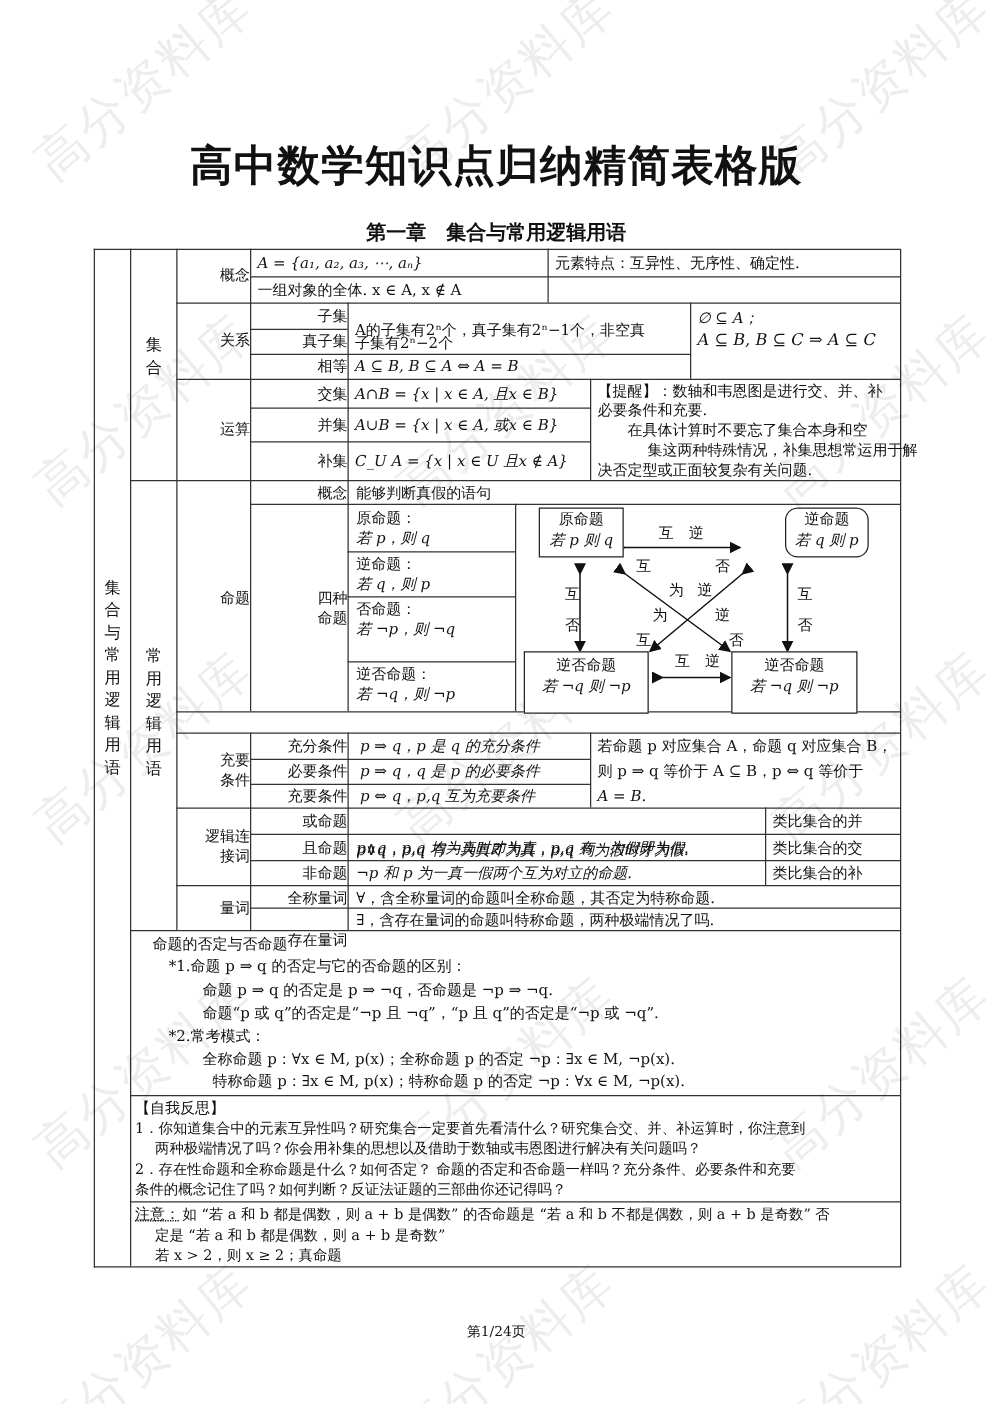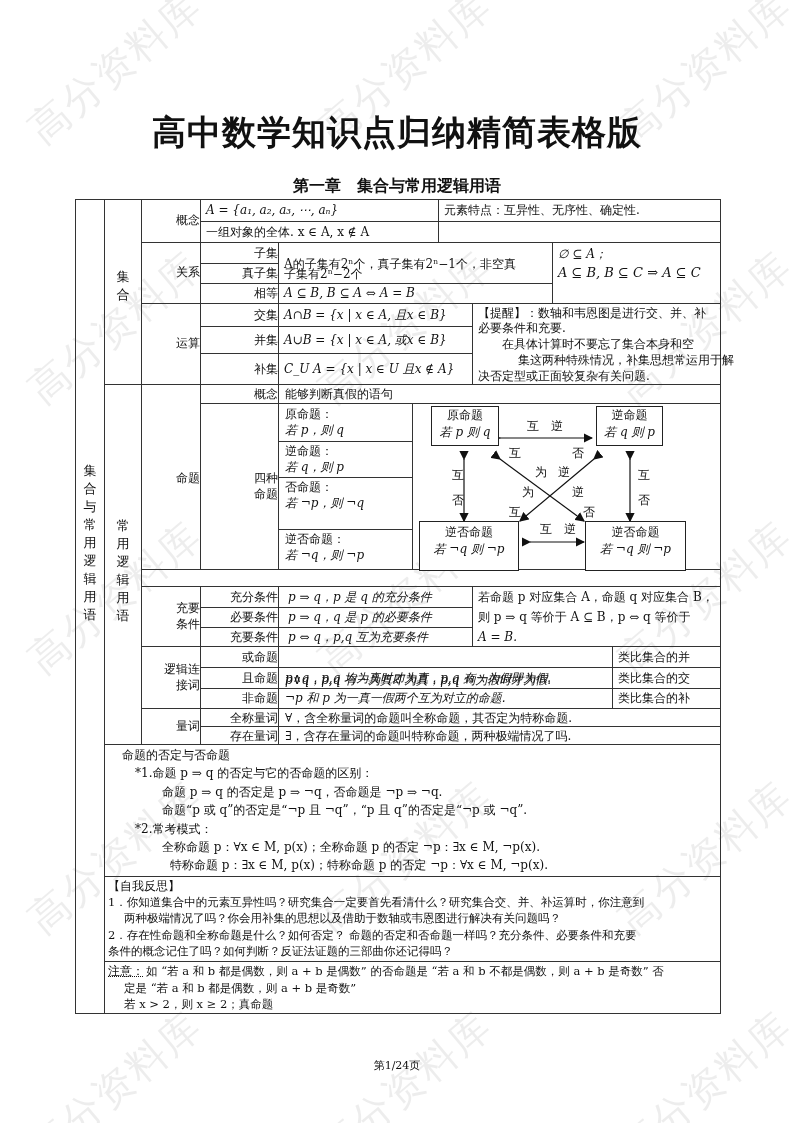--- a/index.html
+++ b/index.html
@@ -168,21 +168,21 @@
 
     <line x1="88" y1="56" x2="172" y2="118" stroke="#111" stroke-width="1.2" marker-start="url(#ah)" marker-end="url(#ah)"></line>
 
     <line x1="182" y1="56" x2="108" y2="118" stroke="#111" stroke-width="1.2" marker-start="url(#ah)" marker-end="url(#ah)"></line>
   </svg>
 
   <div class="box" style="left:431px;top:406px;width:66px;height:38px;">
     <div>原命题</div>
     <div class="math">若 p 则 q</div>
   </div>
-  <div class="box" style="left:596px;top:406px;width:65px;height:38px;">
+  <div class="box" style="left:628px;top:406px;width:65px;height:38px;border-radius:10px;">
     <div>逆命题</div>
     <div class="math">若 q 则 p</div>
   </div>
   <div class="box" style="left:419px;top:521px;width:98px;height:46px;padding-top:2px;">
     <div>逆否命题</div>
     <div class="math">若 ¬q 则 ¬p</div>
   </div>
   <div class="box" style="left:585px;top:521px;width:99px;height:46px;padding-top:2px;">
     <div>逆否命题</div>
     <div class="math">若 ¬q 则 ¬p</div>
@@ -225,21 +225,21 @@
 <div class="t c" style="left:200px;width:78px;top:690px;">非命题</div>
 <div class="t math" style="left:285px;top:672px;">p∨q，p,q 有一为真即为真，p,q 均为假时才为假.</div>
 <div class="t math" style="left:285px;top:670px;">p∧q，p,q 均为真时才为真，p,q 有一为假即为假.</div>
 <div class="t math" style="left:285px;top:690px;">¬p 和 p 为一真一假两个互为对立的命题.</div>
 <div class="t" style="left:618px;top:649px;">类比集合的并</div>
 <div class="t" style="left:618px;top:670px;">类比集合的交</div>
 <div class="t" style="left:618px;top:690px;">类比集合的补</div>
 
 <div class="t c" style="left:141px;width:59px;top:718px;">量词</div>
 <div class="t c" style="left:200px;width:78px;top:710px;">全称量词</div>
-<div class="t c" style="left:200px;width:78px;top:728px;">存在量词</div>
+<div class="t c" style="left:200px;width:78px;top:744px;">存在量词</div>
 <div class="t" style="left:285px;top:710px;">∀，含全称量词的命题叫全称命题，其否定为特称命题.</div>
 <div class="t" style="left:285px;top:728px;">∃，含存在量词的命题叫特称命题，两种极端情况了吗.</div>
 
 <div>
   <div class="t" style="left:122px;top:747px;">命题的否定与否命题</div>
   <div class="t" style="left:135px;top:765px;">*1.命题 p ⇒ q 的否定与它的否命题的区别：</div>
   <div class="t" style="left:162px;top:784px;">命题 p ⇒ q 的否定是 p ⇒ ¬q，否命题是 ¬p ⇒ ¬q.</div>
   <div class="t" style="left:162px;top:802px;">命题“p 或 q”的否定是“¬p 且 ¬q”，“p 且 q”的否定是“¬p 或 ¬q”.</div>
   <div class="t" style="left:135px;top:821px;">*2.常考模式：</div>
   <div class="t" style="left:162px;top:839px;">全称命题 p：∀x ∈ M, p(x)；全称命题 p 的否定 ¬p：∃x ∈ M, ¬p(x).</div>

